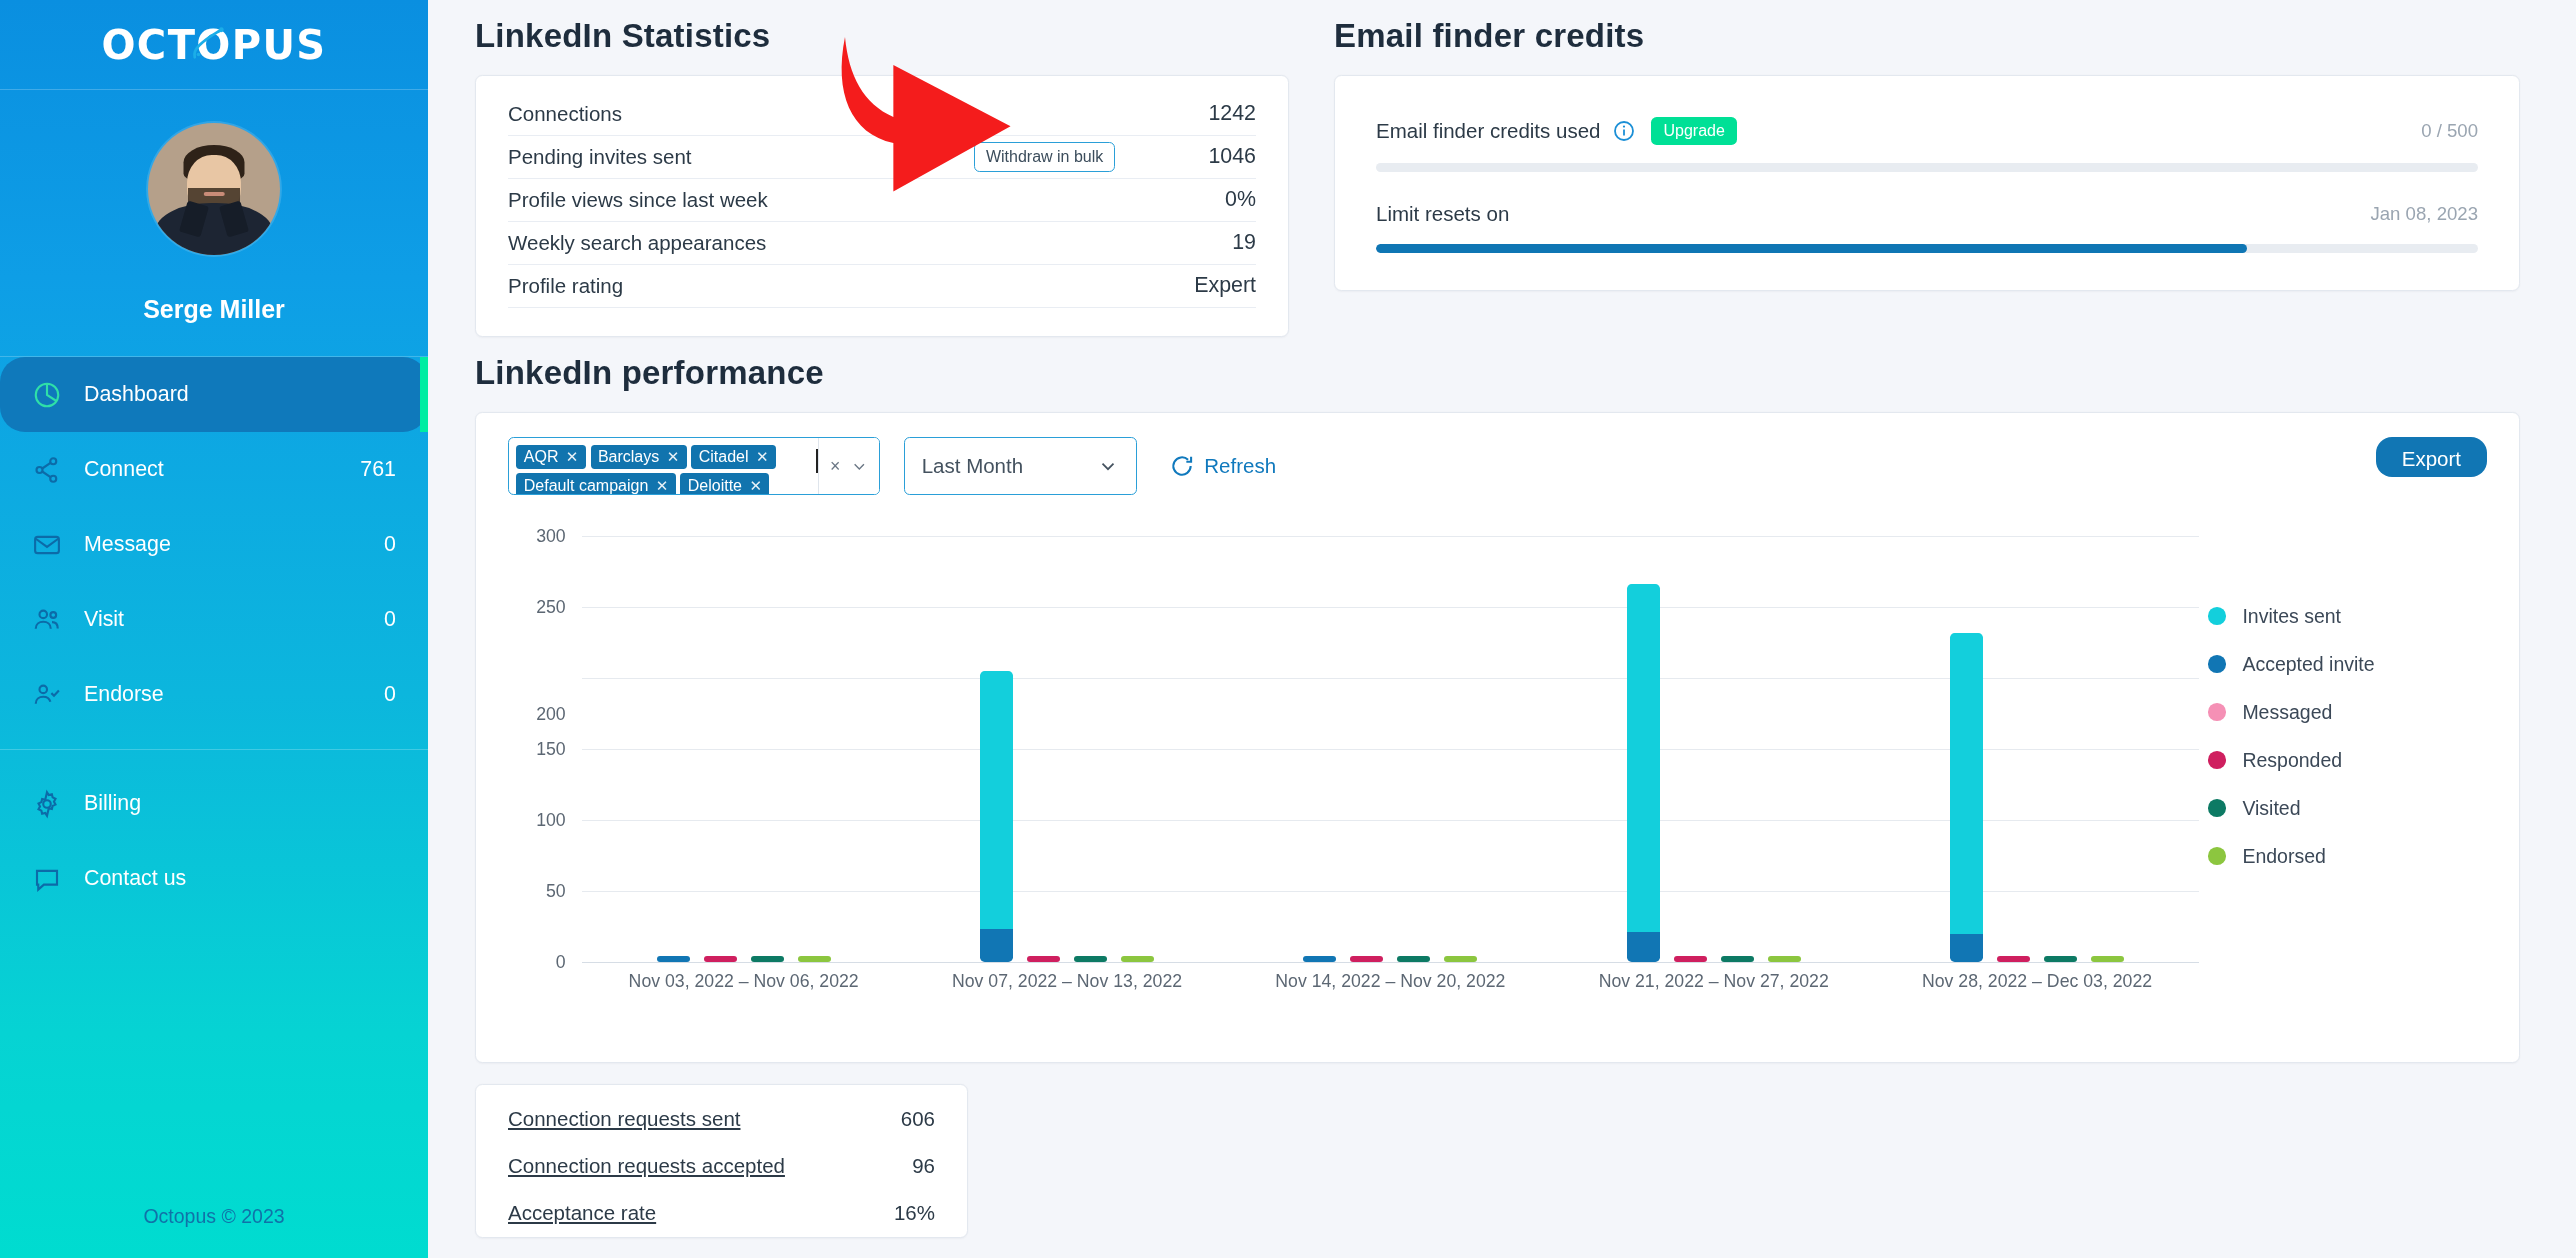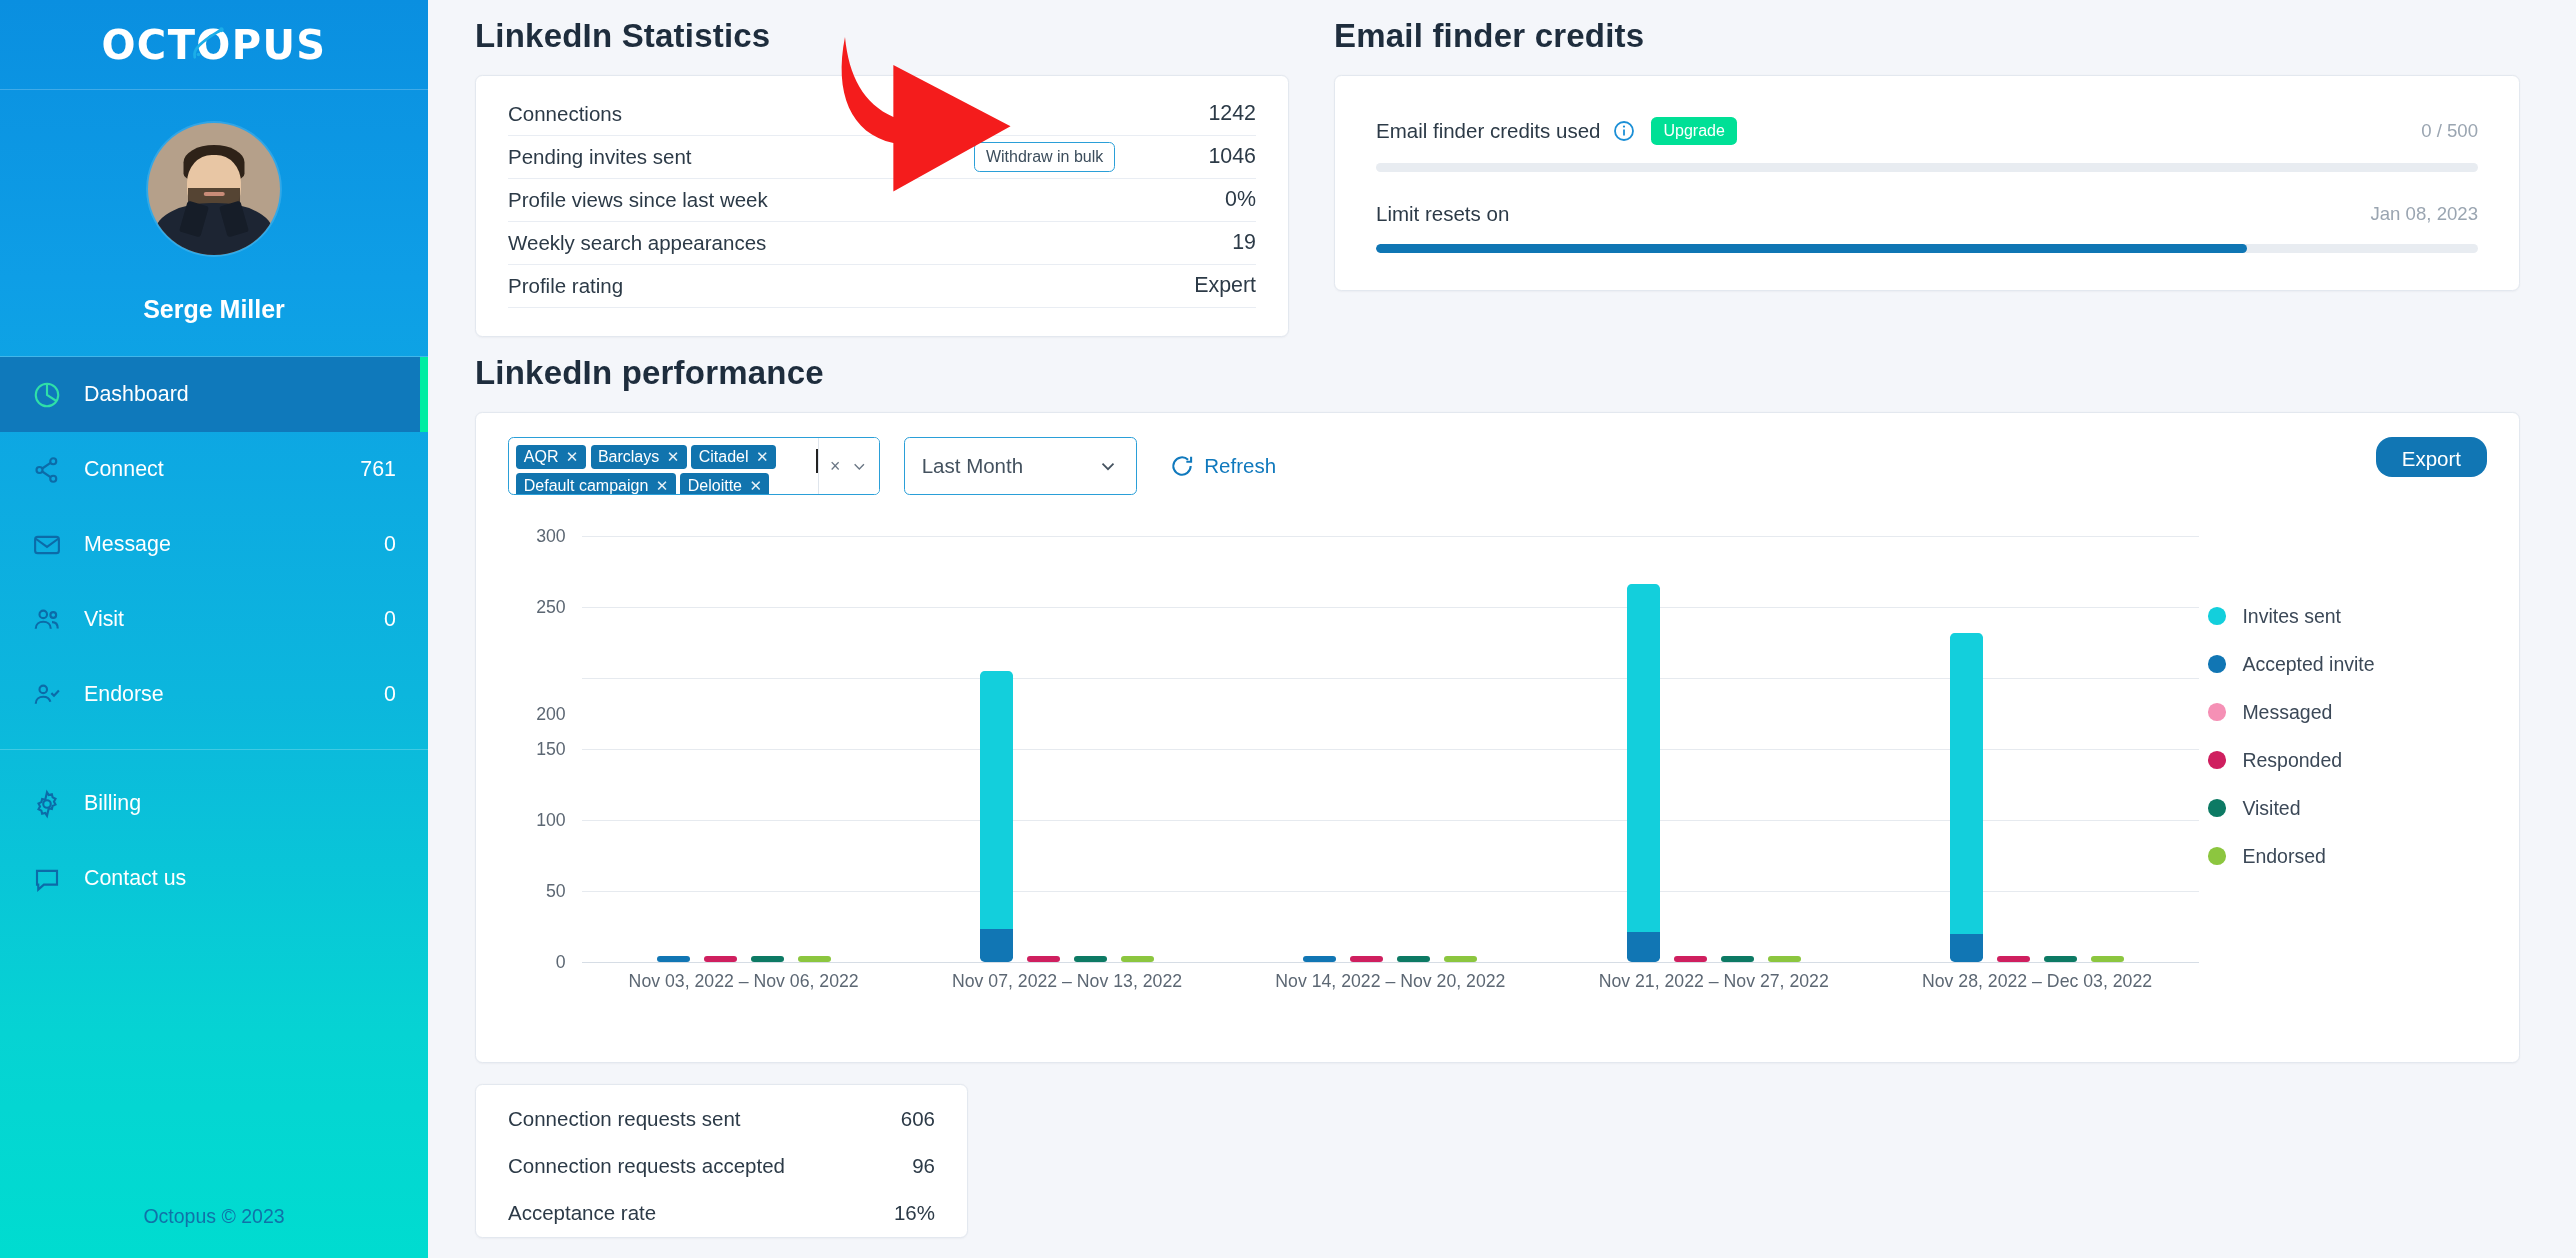--- a/index.html
+++ b/index.html
@@ -51,21 +51,21 @@
      width:117px; height:58px; border-radius:48% 48% 0 0; background:#1d2533; }
   .avatar .collarL { position:absolute; left:35px; bottom:20.5px; width:22px; height:32px;
      background:#161d28; transform:rotate(16deg); border-radius:2.8px;}
   .avatar .collarR { position:absolute; right:35px; bottom:20.5px; width:22px; height:32px;
      background:#161d28; transform:rotate(-16deg); border-radius:2.8px;}
   .sb-name { margin-top: 40px; font-size: 25px; font-weight: 700; color: #fff; }
 
   .sb-nav { border-top: 0.9px solid rgba(255,255,255,0.22); }
   .sb-item {
     height: 75px; display: flex; align-items: center; padding: 0 32px 0 32px;
-    font-size: 21.4px; color: #ffffff; position: relative; cursor: pointer;
+    font-size: 21.4px; color: #ffffff; position: relative; cursor: pointer; border-radius: 25px;
   }
   .sb-item .sb-ico { width: 52px; flex: 0 0 52px; display:flex; align-items:center; }
   .sb-item .sb-label { flex: 1 1 auto; }
   .sb-item .sb-count { font-size: 21.4px; color: #ffffff; }
   .sb-item.active { background: #0f79bb; }
   .sb-item.active::after {
     content: ""; position: absolute; right: 0; top: 0; bottom: 0;
     width: 8.4px; background: #00eda2;
   }
   .sb-group-sep { border-top: 0.9px solid rgba(255,255,255,0.22); margin-top: 16.7px; padding-top: 16.7px; }
@@ -183,21 +183,21 @@
     position: absolute; left: 74px; right: 9.3px; bottom: 0; height: 39px; display: flex;
   }
   .xlab { flex: 1 1 0; text-align: center; font-size: 17.7px; color: #5c6773; padding-top: 9.3px; }
   .legend { width: 279px; flex: 0 0 279px; padding-top: 56px; }
   .leg-item { display: flex; align-items: center; height: 48px; font-size: 19.5px; color: #3b4857; cursor: pointer; }
   .leg-dot { width: 17.7px; height: 17.7px; border-radius: 50%; margin-right: 16.7px; flex: 0 0 17.7px; }
 
   
   .bottom-card { margin-top: 20.5px; width: 493px; padding: 11px 32px 0 32px; }
   .b-row { display: flex; align-items: center; height: 47px; font-size: 20.5px; color: #2c3a47; }
-  .b-row .bl { flex: 1 1 auto; }
+  .b-row .bl { flex: 1 1 auto; text-decoration: underline; }
   .b-row .bv { text-align: center; }
 </style>
 </head>
 <body>
 
 <div class="app">
 
   <aside class="sidebar">
 
     <div class="sb-logo-wrap">

